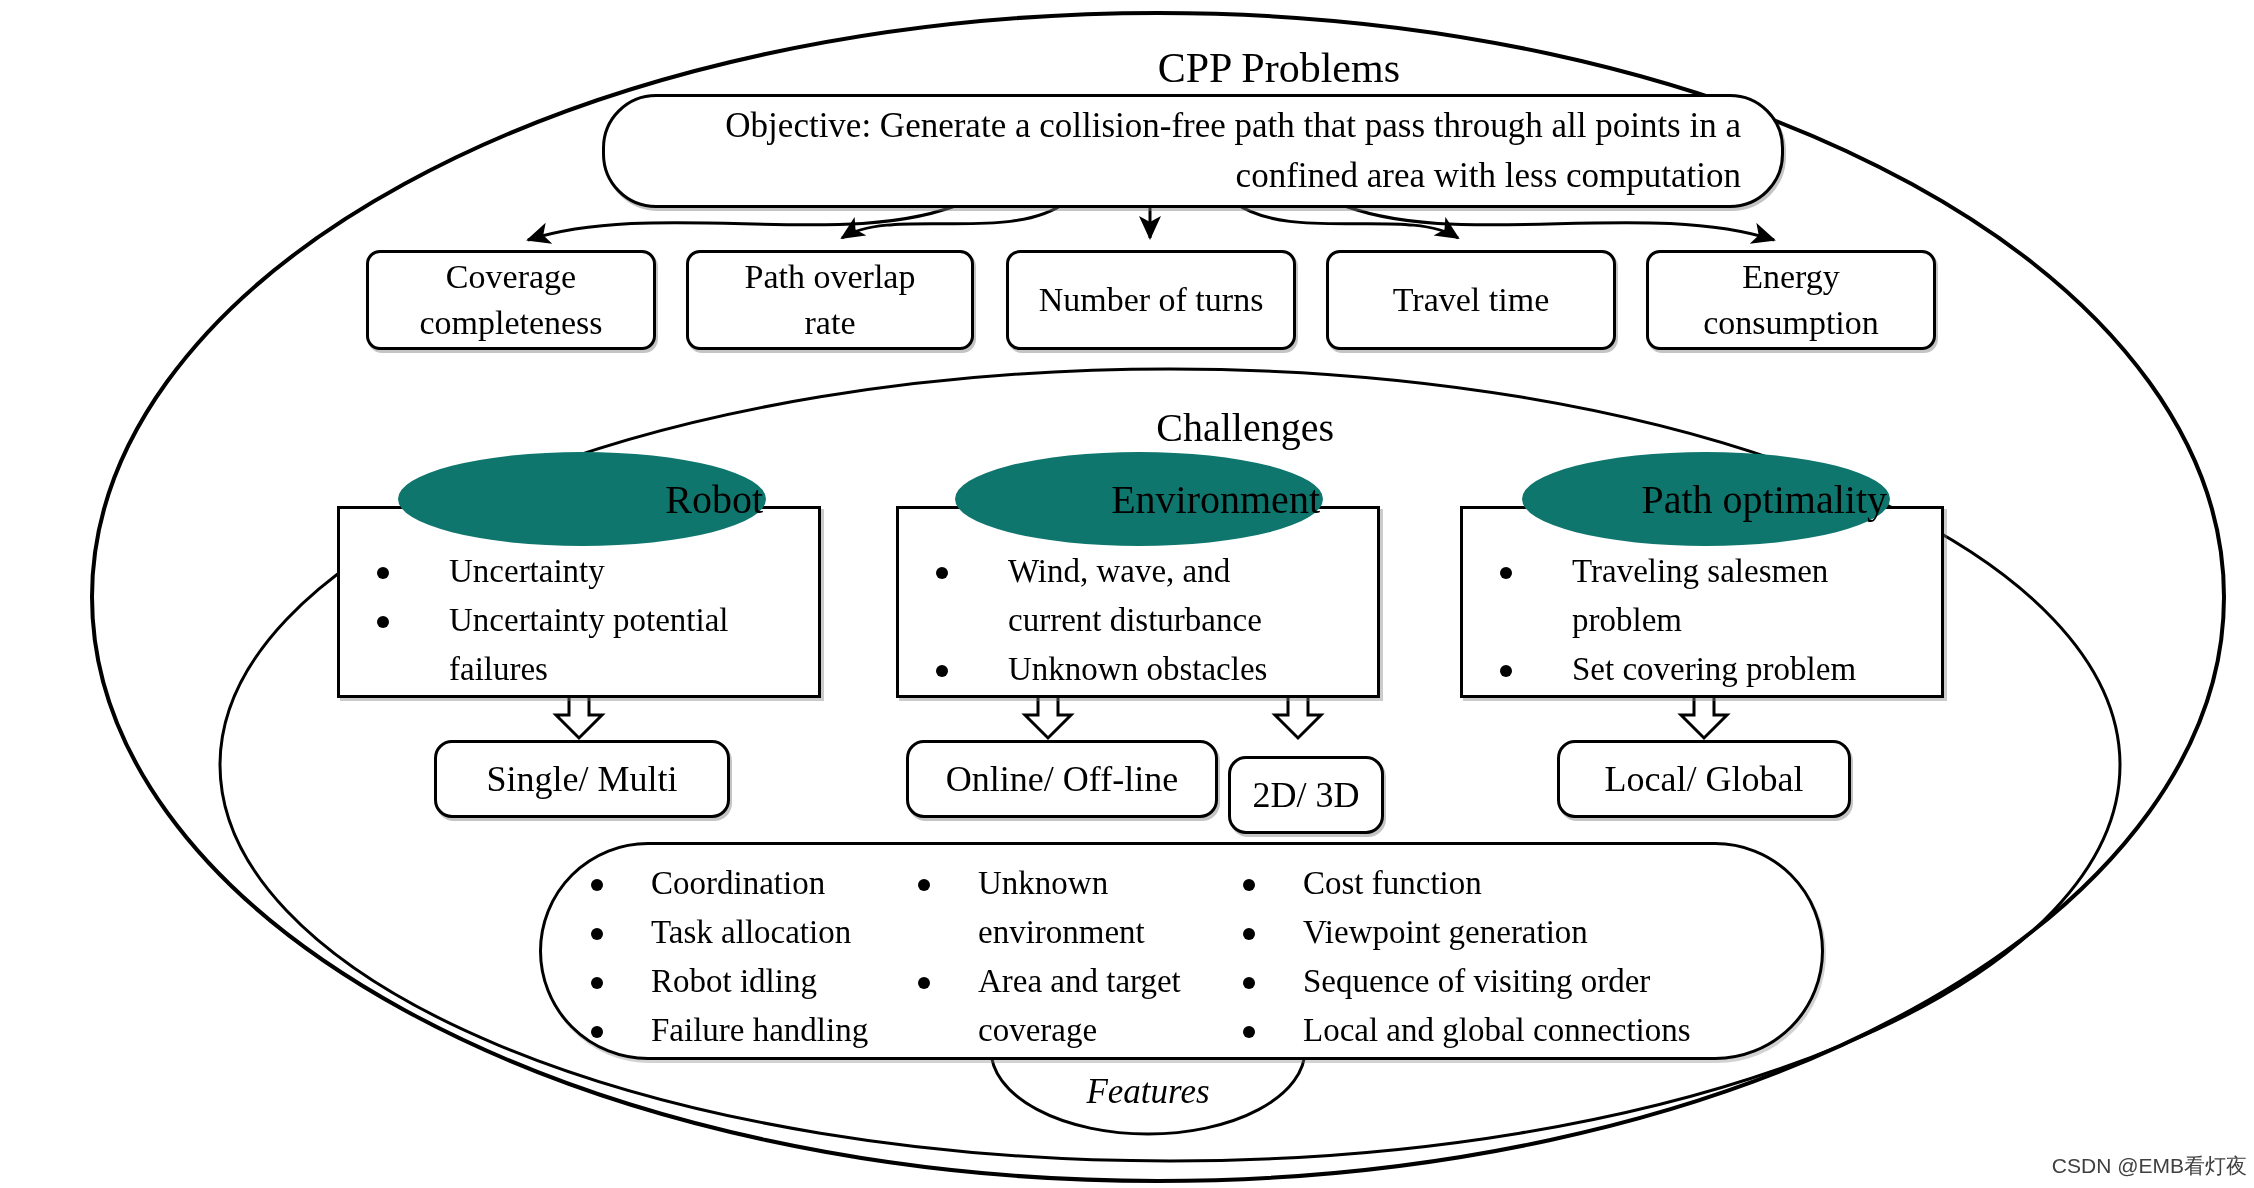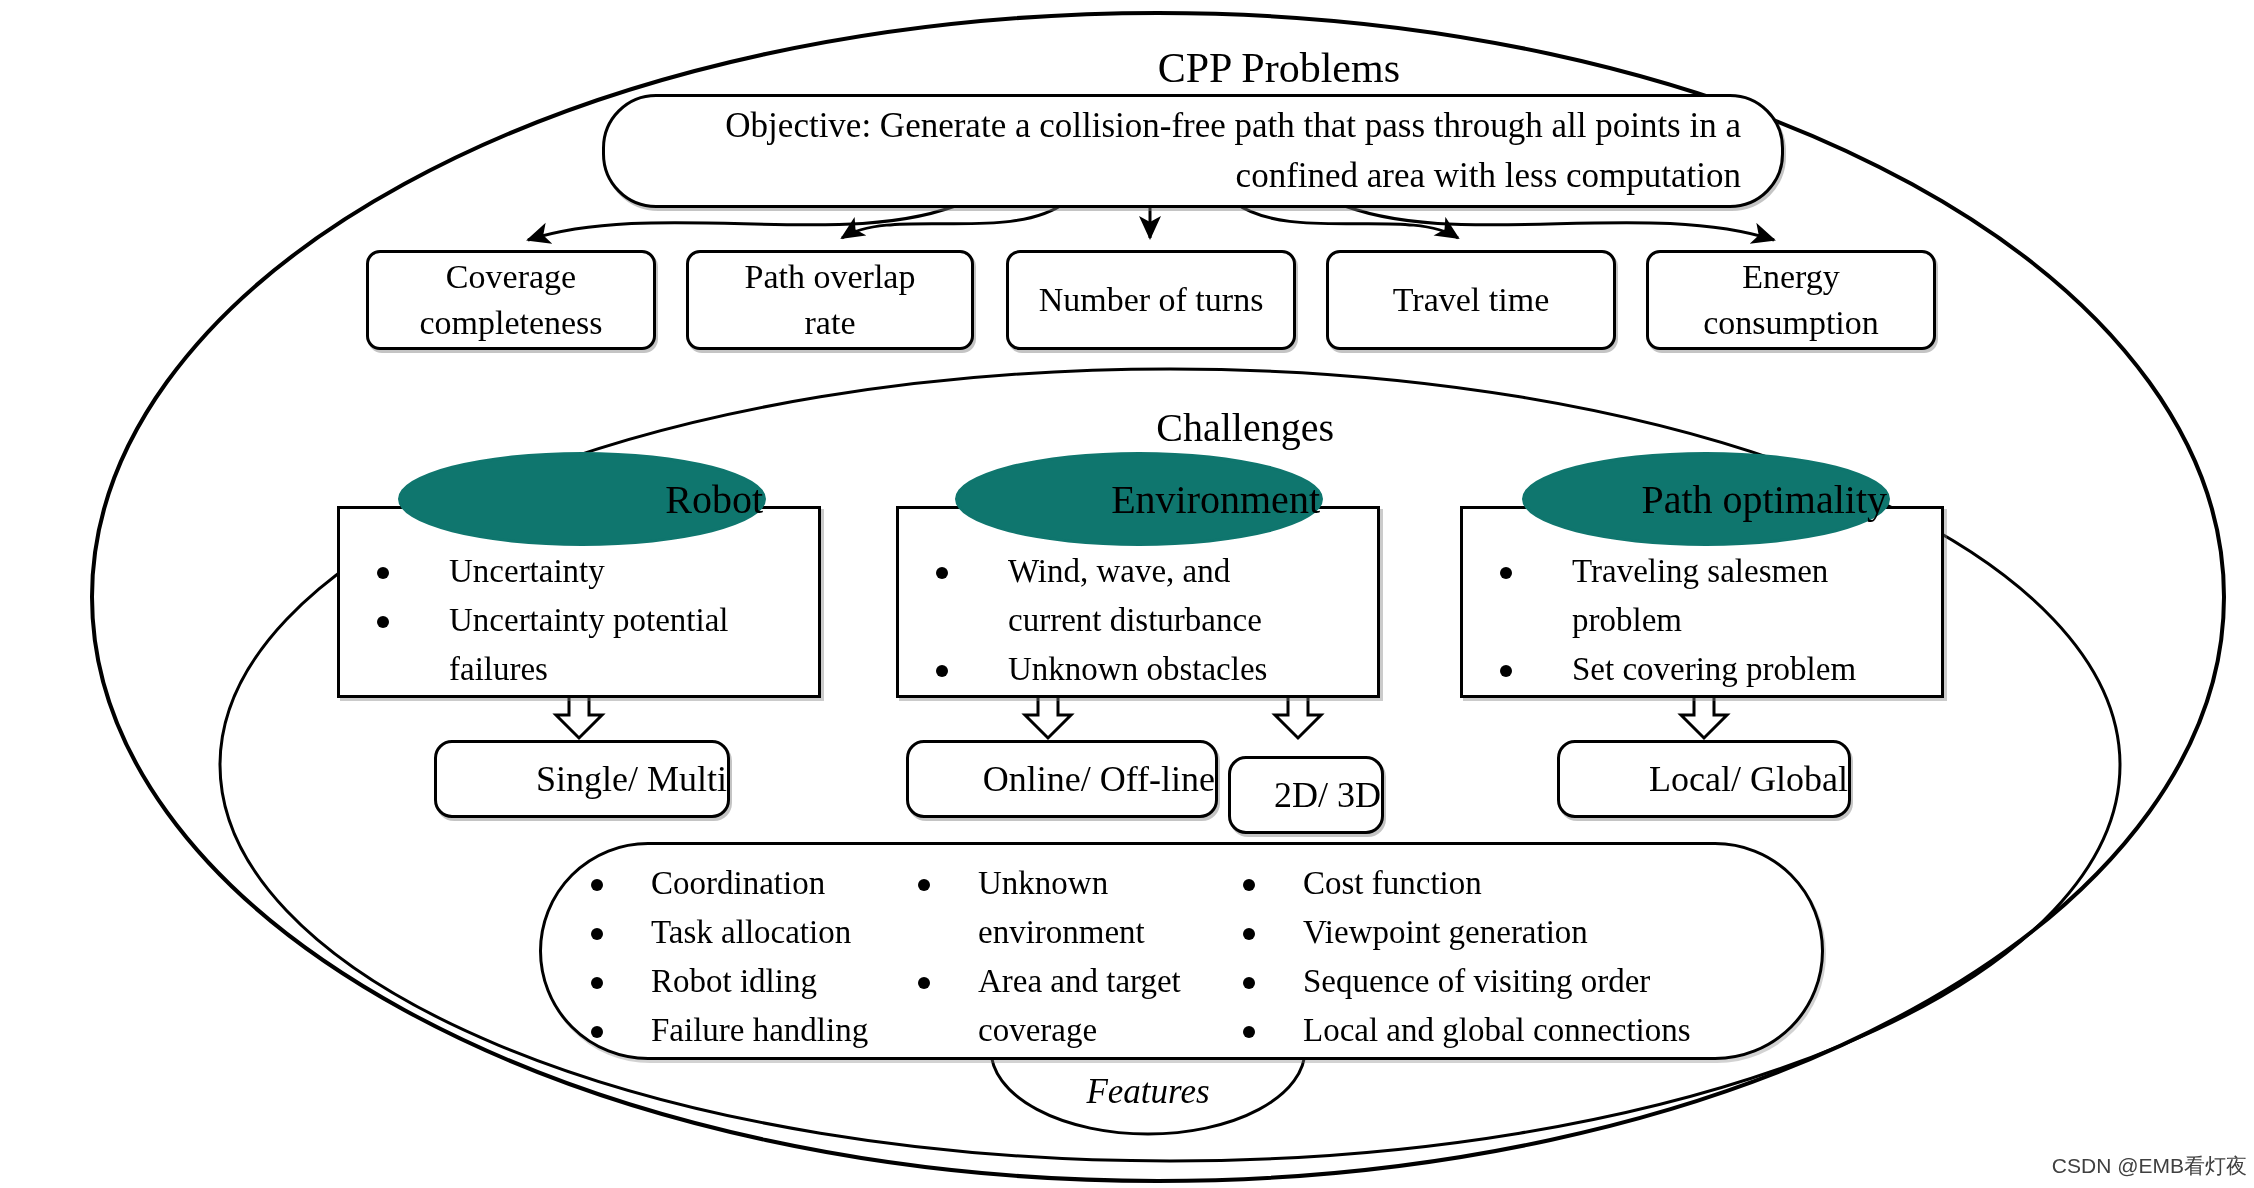--- a/index.html
+++ b/index.html
@@ -38,21 +38,21 @@
     background:#000; margin-right:60px; vertical-align:3px;
   }
   .flist { z-index:5; list-style:none; margin:8px; padding:0; font-size:33px; line-height:49px; }
   .flist li { padding-left:60px; text-indent:-60px; }
   .flist li::before {
     content:""; display:inline-block; width:12px; height:12px; border-radius:50%;
     background:#000; margin-right:48px; vertical-align:3px;
   }
   .modebox {
     z-index:3; background:#fff; border:3px solid #000; border-radius:18px;
-    display:flex; align-items:center; justify-content:flex-end; text-align:center;
+    display:flex; align-items:center; justify-content:center; text-align:center;
     font-size:36px; box-shadow:2px 3px 0 rgba(125,125,125,.45);
   }
   .stadium {
     z-index:2; background:#fff; border:3px solid #000; border-radius:110px;
     box-shadow:2px 3px 0 rgba(125,125,125,.35);
   }
   .feat-label { z-index:3; font-style:italic; font-size:35px; text-align:center; }
   .watermark {
     z-index:7; font-family:"Liberation Sans", sans-serif; font-size:21px;
     color:#404040; text-align:right;

